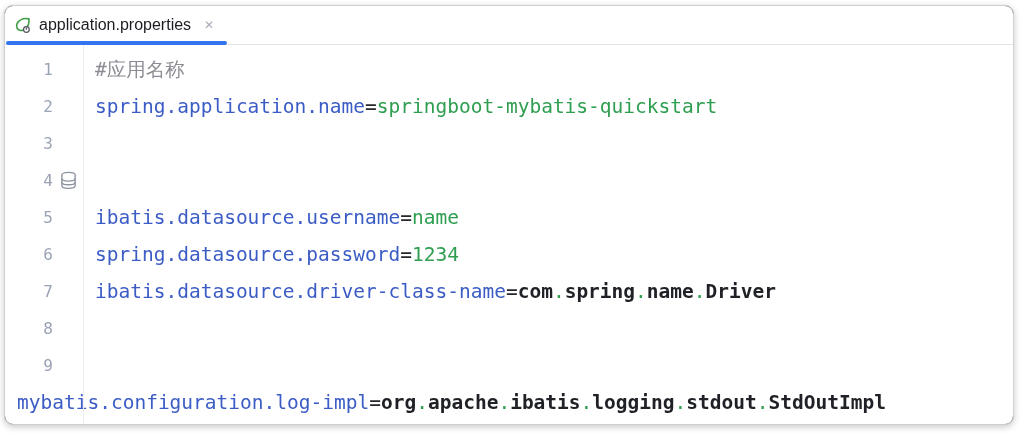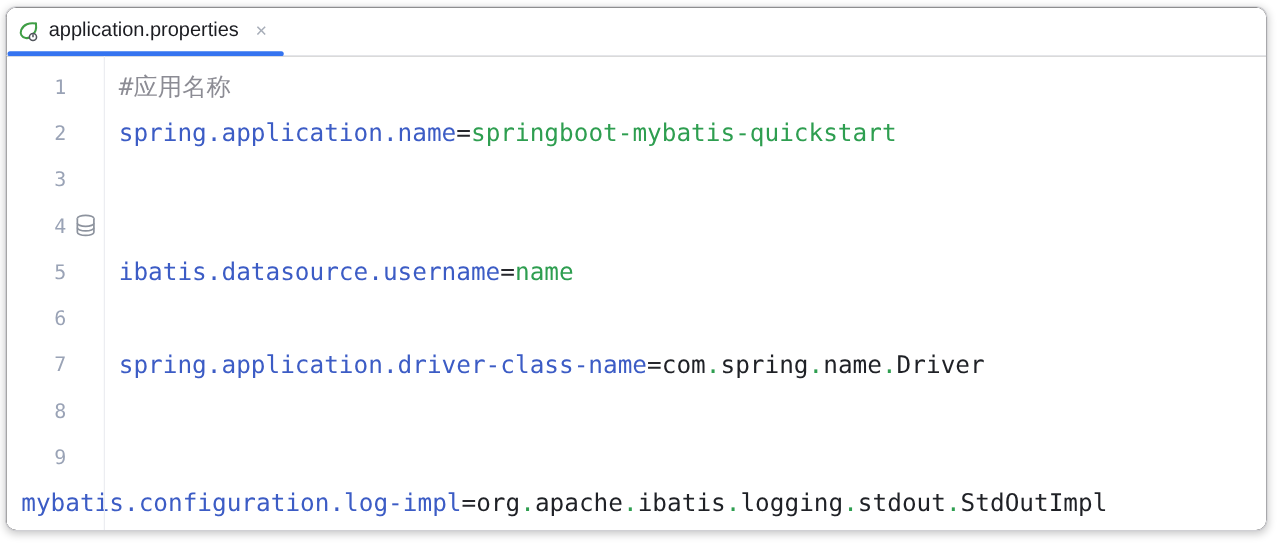--- a/index.html
+++ b/index.html
@@ -58,21 +58,21 @@
     flex:none;
   }
   .gicon{width:30px; flex:none; display:flex; justify-content:center; align-items:center;}
   .code{
     padding-left:12px; font-size:19.5px; white-space:pre; letter-spacing:0;
   }
   .seg-comment{color:var(--comment);}
   .seg-key{color:var(--key);}
   .seg-eq{color:var(--eq);}
   .seg-value{color:var(--value);}
-  .seg-plain{color:var(--plain);}
+  .seg-plain{color:var(--plain);font-weight:bold;}
 </style>
 </head>
 <body>
 
 <div class="frame">
 
   <div class="tabbar">
     <div class="tab">
       <span class="tabicon">
         <svg width="19" height="19" viewBox="0 0 20 20" aria-hidden="true">
@@ -129,27 +129,28 @@
             <span class="lnum">5</span>
             <span class="gicon"></span>
           </div>
           <div class="code"><span class="seg-key">ibatis.datasource.username</span><span class="seg-eq">=</span><span class="seg-value">name</span></div>
         </div>
         <div class="line">
           <div class="gutter">
             <span class="lnum">6</span>
             <span class="gicon"></span>
           </div>
+          <div class="code"><span class="seg-key">spring.datasource.password</span><span class="seg-eq">=</span><span class="seg-value">1234</span></div>
         </div>
         <div class="line">
           <div class="gutter">
             <span class="lnum">7</span>
             <span class="gicon"></span>
           </div>
-          <div class="code"><span class="seg-key">spring.application.driver-class-name</span><span class="seg-eq">=</span><span class="seg-plain">com</span><span class="seg-value">.</span><span class="seg-plain">spring</span><span class="seg-value">.</span><span class="seg-plain">name</span><span class="seg-value">.</span><span class="seg-plain">Driver</span></div>
+          <div class="code"><span class="seg-key">ibatis.datasource.driver-class-name</span><span class="seg-eq">=</span><span class="seg-plain">com</span><span class="seg-value">.</span><span class="seg-plain">spring</span><span class="seg-value">.</span><span class="seg-plain">name</span><span class="seg-value">.</span><span class="seg-plain">Driver</span></div>
         </div>
         <div class="line">
           <div class="gutter">
             <span class="lnum">8</span>
             <span class="gicon"></span>
           </div>
           <div class="code"></div>
         </div>
         <div class="line">
           <div class="gutter">

